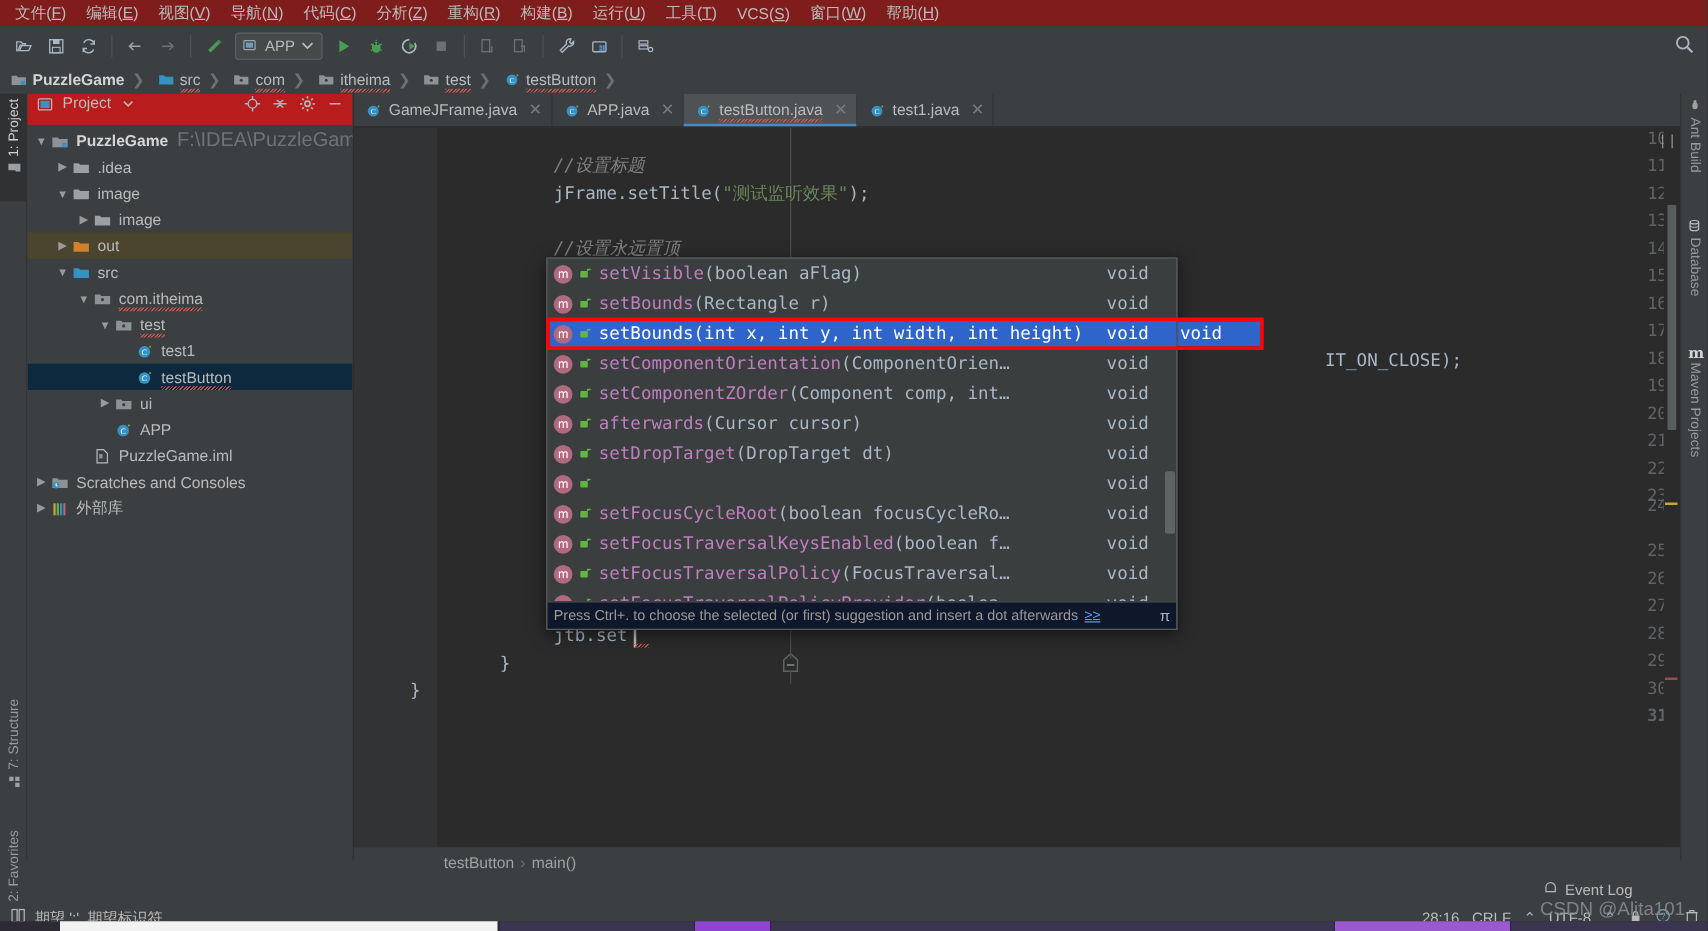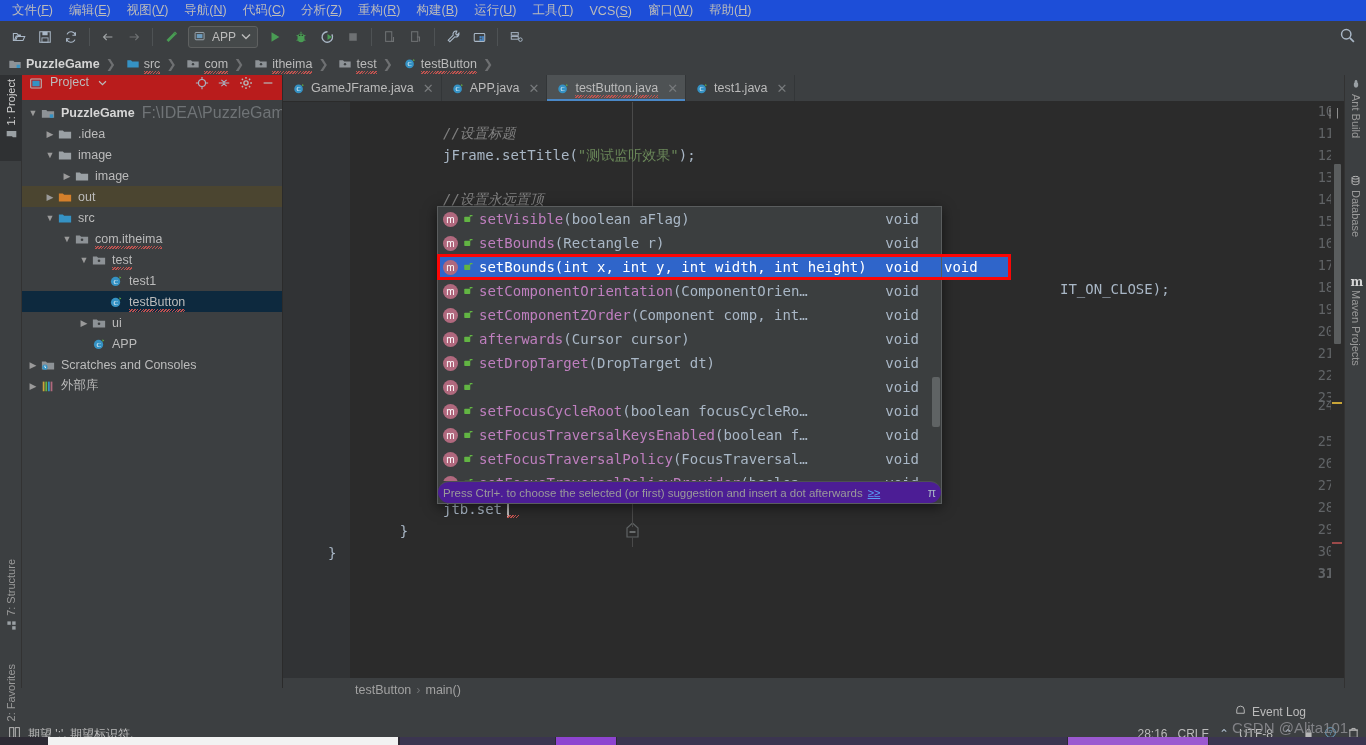--- a/index.html
+++ b/index.html
@@ -9,21 +9,21 @@
     font-family: "Liberation Sans", "DejaVu Sans", sans-serif;
     font-size: 12px;
     color: #bbbbbb;
     overflow: hidden;
   }
   .app { position: relative; width: 1366px; height: 745px; }
 
   
   .menubar {
     position: absolute; top: 0; left: 0; width: 1366px; height: 21px;
-    background: #1d4ed8; display: flex; align-items: center; padding-left: 4px;
+    background: #7f1d1d; display: flex; align-items: center; padding-left: 4px;
   }
   .menubar .mi {
     padding: 2px 8px; font-size: 12.5px; color: #bbbbbb; white-space: nowrap;
   }
   .menubar .mi u { text-decoration: underline; }
 
   
   .toolbar {
     position: absolute; top: 21px; left: 0; width: 1366px; height: 31px;
     background: #3c3f41; display: flex; align-items: center; padding-left: 6px; gap: 0px;
@@ -201,23 +201,23 @@
     width: 13px; height: 13px; flex: 0 0 13px; margin-right: 5px;
     display: flex; align-items: center; justify-content: center;
   }
   .csig { color: #a9b7c6; }
   .ckw { color: #bf7fbf; }
   .cret {
     position: absolute; right: 22px; color: #a9b7c6; font-size: 14px;
   }
   .cpop-hint {
     position: absolute; left: 0; right: 0; bottom: 0; height: 22px;
-    background: #4c1d95; border-top: 1px solid #4d5052;
+    background: #0f172a; border-top: 1px solid #4d5052;
     display: flex; align-items: center; padding: 0 5px;
-    font-size: 11.5px; color: #9a9a9a; font-family: "Liberation Sans", sans-serif; border-radius: 11px;
+    font-size: 11.5px; color: #9a9a9a; font-family: "Liberation Sans", sans-serif;
   }
   .cpop-hint .more { color: #589df6; text-decoration: underline; margin-left: 5px; }
   .cpop-hint .pi { margin-left: auto; color: #a9b7c6; font-size: 12px;}
   .cpop-scroll {
     position: absolute; right: 1px; top: 170px; width: 8px; height: 50px;
     background: #5f6364; border-radius: 2px;
   }
   .redbox {
     position: absolute; left: 437px; top: 254px; width: 574px; height: 26px;
     border: 3px solid #fb0606; pointer-events: none;
@@ -642,20 +642,28 @@
           <span class="tname">ui</span>
         </div>
         <div class="trow" style="padding-left: 55px;">
           <span class="arrow"></span>
           <svg viewBox="0 0 16 16" width="14" height="13" class="ficon">
             <circle cx="7.5" cy="8.5" r="5.3" fill="#3592c4"></circle>
             <text x="7.5" y="11.6" font-size="7.5" fill="#ffffff" text-anchor="middle" font-family="Liberation Serif">C</text>
             <path d="M12 2.5l2 1.4-2 1.4z" fill="#62b543"></path>
           </svg>
           <span class="tname">APP</span>
+        </div>
+        <div class="trow" style="padding-left: 38px;">
+          <span class="arrow"></span>
+          <svg viewBox="0 0 16 16" width="14" height="13" class="ficon">
+            <path d="M3 2h6l3.5 3.5V14H3z" fill="none" stroke="#b8b8b8" stroke-width="1.1"></path>
+            <rect x="5" y="6" width="3" height="4" fill="#8d9296"></rect>
+          </svg>
+          <span class="tname">PuzzleGame.iml</span>
         </div>
         <div class="trow" style="padding-left: 4px;">
           <span class="arrow">▶</span>
           <svg viewBox="0 0 16 16" width="14" height="13" class="ficon">
             <path d="M1 4h4.5L7 5.5h8V13H1z" fill="#8d9296"></path>
             <circle cx="4.5" cy="10.5" r="3" fill="#3592c4"></circle>
             <path d="M4.5 8.7v1.9l1.3.8" stroke="#fff" stroke-width="1" fill="none"></path>
           </svg>
           <span class="tname">Scratches and Consoles</span>
         </div>

